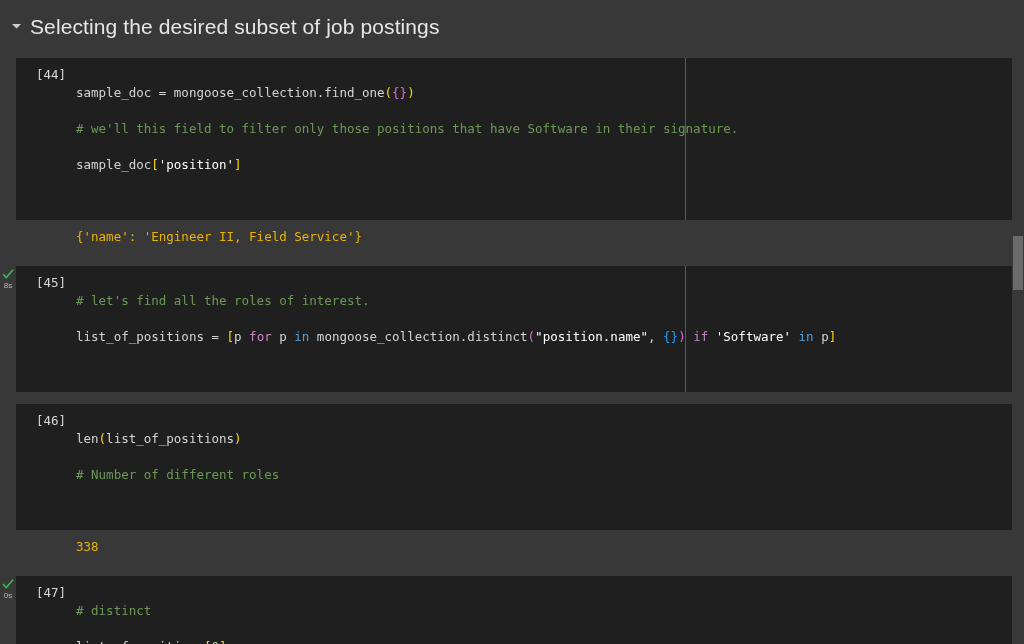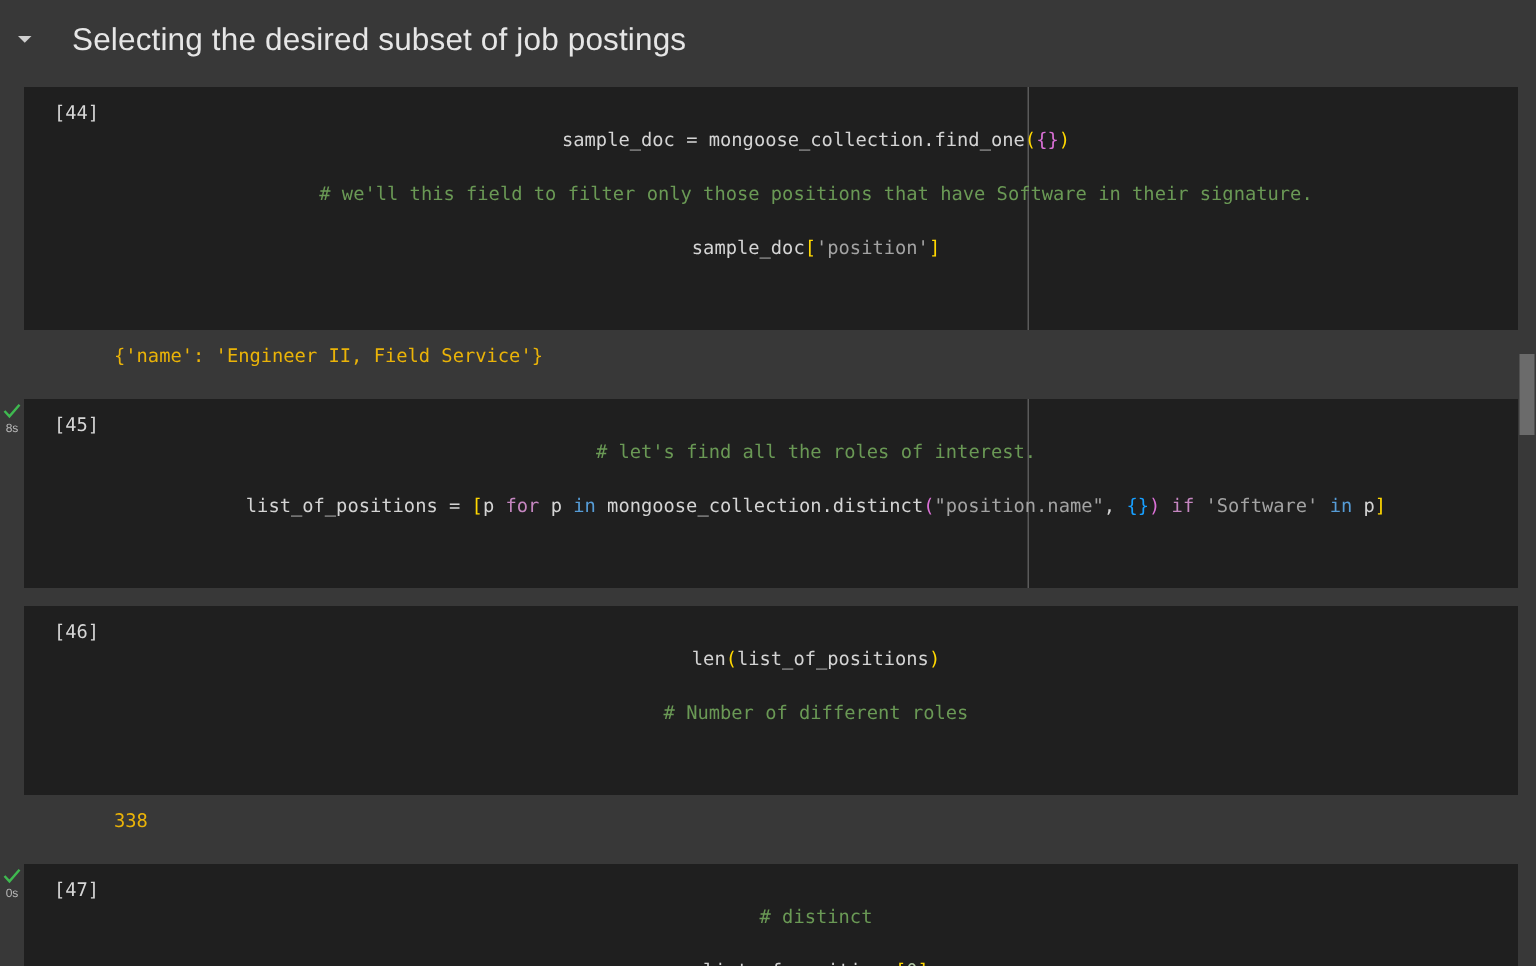--- a/index.html
+++ b/index.html
@@ -42,37 +42,35 @@
     flex: 0 0 auto;
   }
   .collapse-arrow svg { display: block; }
   .section-title {
     font-size: 21px;
     font-weight: 400;
     color: #e6e6e6;
     letter-spacing: 0.1px;
     white-space: nowrap;
     line-height: 1;
-    margin-left: 18px;
   }
 
   
   .notebook {
     position: absolute;
     left: 0;
     top: 52px;
     width: 1012px;
     height: 592px;
   }
 
   
   .cell {
     position: relative;
     width: 932px;
-    text-align: center;
   }
   .gutter {
     position: absolute;
     left: 0;
     top: 0;
     width: 16px;
     display: flex;
     flex-direction: column;
     align-items: center;
     padding-top: 3px;
@@ -140,21 +138,21 @@
   }
 
   .gap { height: 12px; }
   .gap-sm { height: 6px; }
 
   
   .tok-comment  { color: #6a9955; }
   .tok-plain    { color: #d4d4d4; }
   .tok-kw       { color: #c586c0; }
   .tok-kw2      { color: #569cd6; }
-  .tok-str      { color: #a3a3a3; }
+  .tok-str      { color: #ffffff; }
   .tok-num      { color: #b5cea8; }
   .tok-br-y     { color: #ffd700; }
   .tok-br-p     { color: #da70d6; }
   .tok-br-b     { color: #179fff; }
 
   
   .scrollbar-track {
     position: absolute;
     right: 0;
     top: 0;

